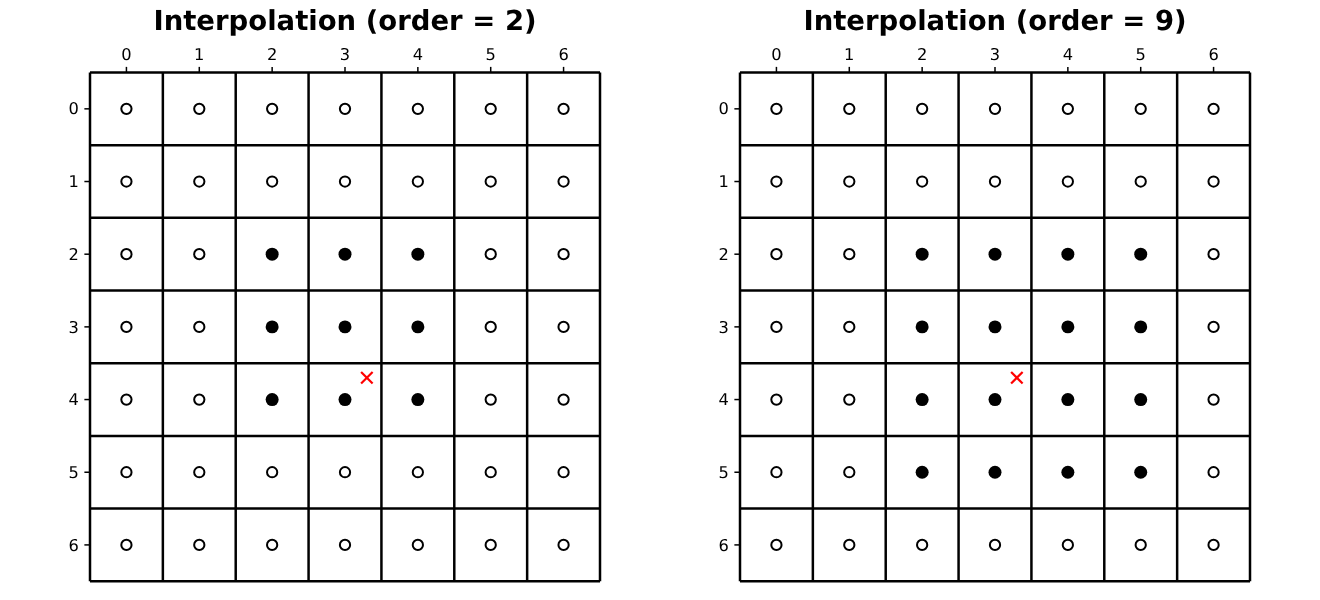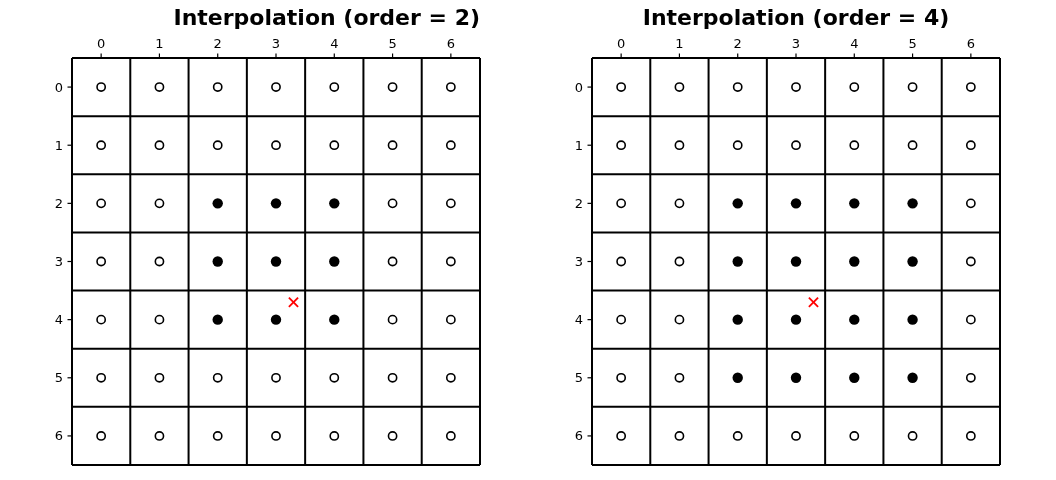--- a/index.html
+++ b/index.html
@@ -18,21 +18,21 @@
     letter-spacing:0px;white-space:nowrap;
   }
   .plot-svg{position:absolute;top:0;left:0;width:528px;height:480px;}
 </style>
 </head>
 <body>
 
 <div class="figure">
 
   <div class="plot" id="plot-0" style="left:0px;">
-    <div class="plot-title" style="left:72px;text-align:right;">Interpolation (order = 2)</div>
+    <div class="plot-title" style="left:72px;">Interpolation (order = 2)</div>
     <svg class="plot-svg" id="svg-0" viewBox="0 0 528 480">
         <line x1="72" y1="58" x2="72" y2="465" stroke="#000000" stroke-width="2"></line>
         <line x1="72" y1="58" x2="480" y2="58" stroke="#000000" stroke-width="2"></line>
         <line x1="130.28571428571428" y1="58" x2="130.28571428571428" y2="465" stroke="#000000" stroke-width="2"></line>
         <line x1="72" y1="116.14285714285714" x2="480" y2="116.14285714285714" stroke="#000000" stroke-width="2"></line>
         <line x1="188.57142857142856" y1="58" x2="188.57142857142856" y2="465" stroke="#000000" stroke-width="2"></line>
         <line x1="72" y1="174.28571428571428" x2="480" y2="174.28571428571428" stroke="#000000" stroke-width="2"></line>
         <line x1="246.85714285714286" y1="58" x2="246.85714285714286" y2="465" stroke="#000000" stroke-width="2"></line>
         <line x1="72" y1="232.42857142857144" x2="480" y2="232.42857142857144" stroke="#000000" stroke-width="2"></line>
         <line x1="305.1428571428571" y1="58" x2="305.1428571428571" y2="465" stroke="#000000" stroke-width="2"></line>
@@ -119,21 +119,21 @@
         <circle cx="276" cy="435.92857142857144" r="4.1" fill="#ffffff" stroke="#000000" stroke-width="1.6"></circle>
         <circle cx="334.2857142857143" cy="435.92857142857144" r="4.1" fill="#ffffff" stroke="#000000" stroke-width="1.6"></circle>
         <circle cx="392.57142857142856" cy="435.92857142857144" r="4.1" fill="#ffffff" stroke="#000000" stroke-width="1.6"></circle>
         <circle cx="450.85714285714283" cy="435.92857142857144" r="4.1" fill="#ffffff" stroke="#000000" stroke-width="1.6"></circle>
         <line x1="288.88571428571424" y1="297.6" x2="298.0857142857143" y2="306.80000000000007" stroke="#ff0000" stroke-width="1.8"></line>
         <line x1="288.88571428571424" y1="306.80000000000007" x2="298.0857142857143" y2="297.6" stroke="#ff0000" stroke-width="1.8"></line>
       </svg>
   </div>
 
   <div class="plot" id="plot-1" style="left:528px;">
-    <div class="plot-title" style="left:64px;">Interpolation (order = 4)</div>
+    <div class="plot-title" style="left:64px;">Interpolation (order = 9)</div>
     <svg class="plot-svg" id="svg-1" viewBox="0 0 528 480">
         <line x1="64" y1="58" x2="64" y2="465" stroke="#000000" stroke-width="2"></line>
         <line x1="64" y1="58" x2="472" y2="58" stroke="#000000" stroke-width="2"></line>
         <line x1="122.28571428571428" y1="58" x2="122.28571428571428" y2="465" stroke="#000000" stroke-width="2"></line>
         <line x1="64" y1="116.14285714285714" x2="472" y2="116.14285714285714" stroke="#000000" stroke-width="2"></line>
         <line x1="180.57142857142856" y1="58" x2="180.57142857142856" y2="465" stroke="#000000" stroke-width="2"></line>
         <line x1="64" y1="174.28571428571428" x2="472" y2="174.28571428571428" stroke="#000000" stroke-width="2"></line>
         <line x1="238.85714285714286" y1="58" x2="238.85714285714286" y2="465" stroke="#000000" stroke-width="2"></line>
         <line x1="64" y1="232.42857142857144" x2="472" y2="232.42857142857144" stroke="#000000" stroke-width="2"></line>
         <line x1="297.1428571428571" y1="58" x2="297.1428571428571" y2="465" stroke="#000000" stroke-width="2"></line>

